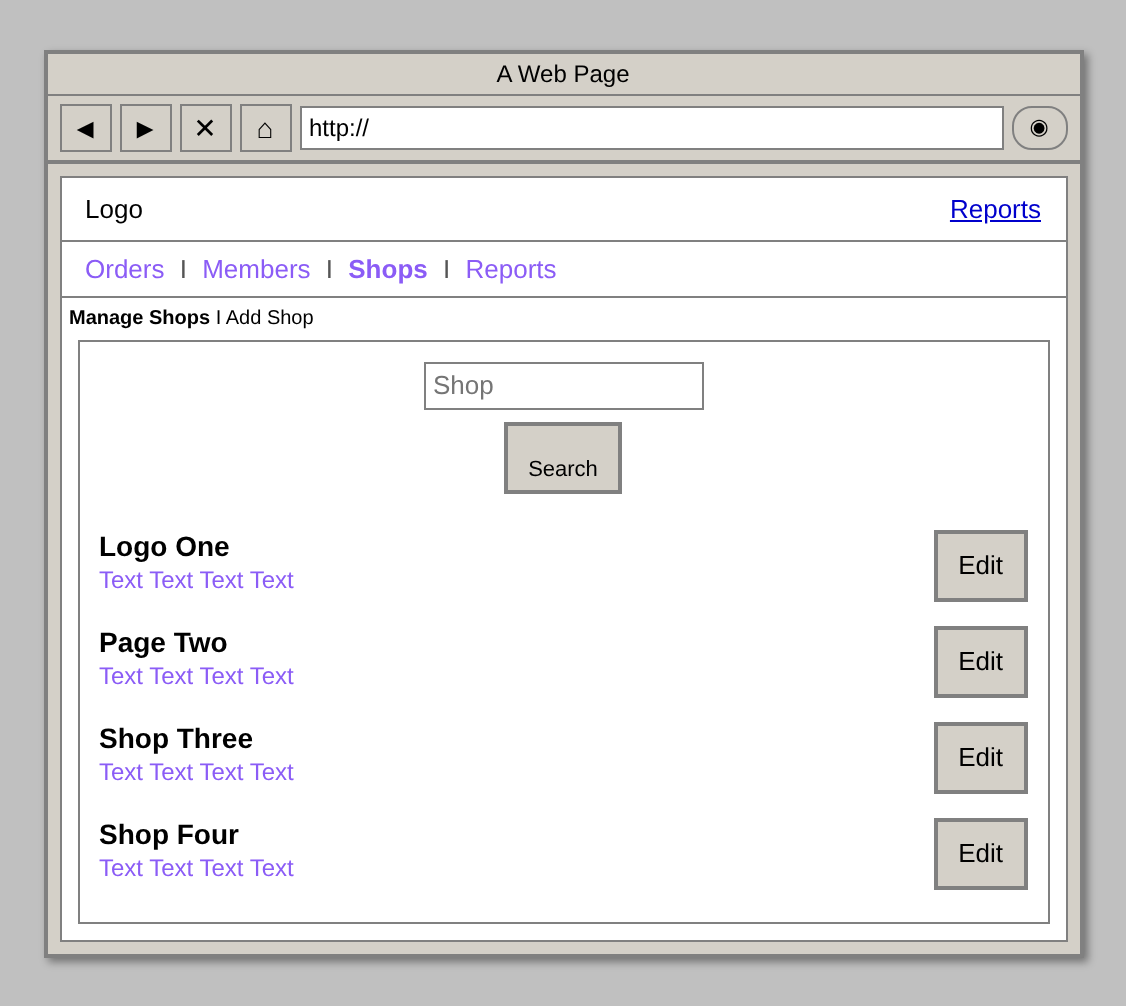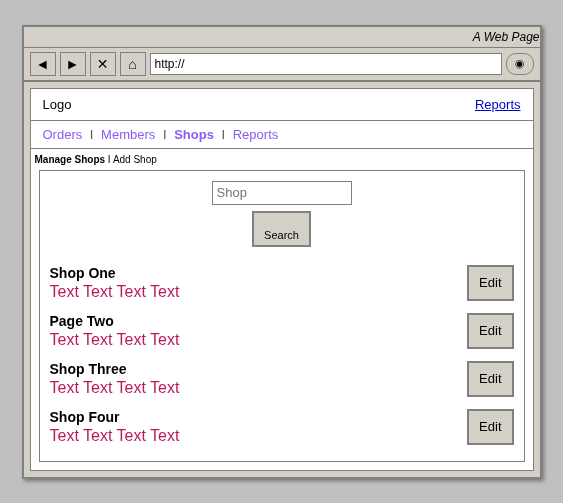--- a/index.html
+++ b/index.html
@@ -14,25 +14,24 @@
       height: 503px;
     }
     .browser-window {
       width: 520px;
       background: #d4d0c8;
       border: 2px solid #808080;
       box-shadow: 2px 2px 4px rgba(0,0,0,0.4);
     }
     .title-bar {
       background: #d4d0c8;
-      text-align: right;
+      text-align: center;
       padding: 3px 0;
       font-size: 12px;
       border-bottom: 1px solid #808080;
-      font-style: italic;
     }
     .toolbar {
       display: flex;
       align-items: center;
       padding: 4px 6px;
       gap: 4px;
       border-bottom: 2px solid #808080;
       background: #d4d0c8;
     }
     .nav-btn {
@@ -151,22 +150,22 @@
     }
     .shop-info {
       flex: 1;
     }
     .shop-name {
       font-weight: bold;
       font-size: 14px;
       margin-bottom: 2px;
     }
     .shop-desc {
-      font-size: 16px;
-      color: #be185d;
+      font-size: 12px;
+      color: #8b5cf6;
     }
     .edit-btn {
       height: 36px;
       padding: 0 10px;
       background: #d4d0c8;
       border: 2px solid #808080;
       cursor: pointer;
       font-size: 13px;
       white-space: nowrap;
       margin-left: 10px;
@@ -211,21 +210,21 @@
     </div>
 
     <div class="main-section">
       <div class="search-row">
         <input class="search-input" type="text" placeholder="Shop" style="">
         <button class="search-btn">Search</button>
       </div>
 
       <div class="shop-item">
         <div class="shop-info">
-          <div class="shop-name">Shop One</div>
+          <div class="shop-name">Logo One</div>
           <div class="shop-desc">Text Text Text Text</div>
         </div>
         <button class="edit-btn">Edit</button>
       </div>
 
       <div class="shop-item">
         <div class="shop-info">
           <div class="shop-name">Page Two</div>
           <div class="shop-desc">Text Text Text Text</div>
         </div>

